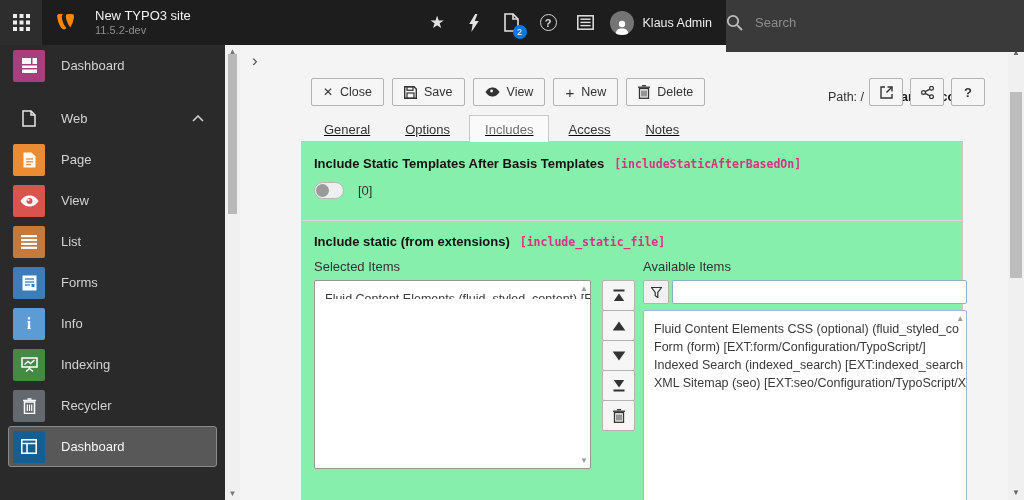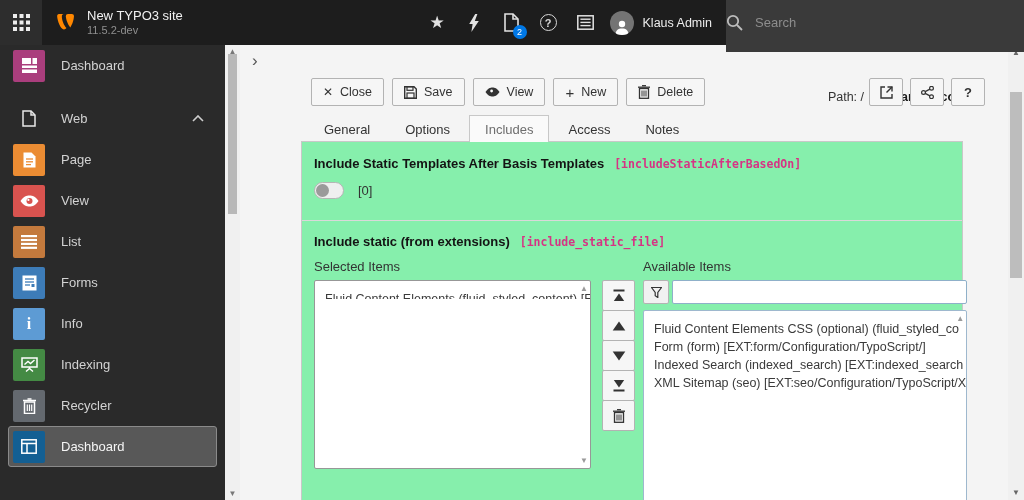--- a/index.html
+++ b/index.html
@@ -4,21 +4,21 @@
 <style>
   * { margin:0; padding:0; box-sizing:border-box; }
   html,body { width:1024px; height:500px; overflow:hidden; background:#f4f4f4;
     font-family:"Liberation Sans", sans-serif; }
 
   
   .topbar { position:absolute; left:0; top:0; width:1024px; height:45px; background:#1d1d1d;
     display:flex; align-items:center; color:#e8e8e8; z-index:50; }
   .modules-btn { width:42px; height:45px; background:#2d2d2d; display:flex; align-items:center;
     justify-content:center; cursor:pointer; }
-  .brand { display:flex; align-items:center; gap:10px; padding-left:12px; }
+  .brand { display:flex; align-items:center; gap:18px; padding-left:12px; }
   .brand-text { line-height:1.25; }
   .brand-title { font-size:13px; color:#f2f2f2; }
   .brand-version { font-size:11px; color:#8f8f8f; }
   .topbar-spacer { flex:1; }
   .top-icons { display:flex; align-items:center; }
   .top-icon { width:37px; height:45px; display:flex; align-items:center; justify-content:center;
     position:relative; cursor:pointer; }
   .badge { position:absolute; right:3px; bottom:6px; background:#0078e6; color:#fff; font-size:9px;
     min-width:14px; height:14px; border-radius:7px; display:flex; align-items:center;
     justify-content:center; padding:0 2px; }
@@ -67,21 +67,21 @@
   .tbtn { height:28px; background:#f6f6f6; border:1px solid #b3b3b3; border-radius:2px;
     display:inline-flex; align-items:center; gap:7px; padding:0 11px; font-size:12.5px; color:#333;
     margin-right:8px; cursor:pointer; }
   .tbtn .glyph { font-size:12px; color:#333; display:flex; align-items:center; }
   .btn-row .right { margin-left:auto; display:flex; }
   .sqbtn { width:34px; height:28px; background:#f6f6f6; border:1px solid #b3b3b3; border-radius:2px;
     display:inline-flex; align-items:center; justify-content:center; margin-left:7px; cursor:pointer;
     font-size:13px; font-weight:bold; color:#333; }
 
   
-  .tabs { position:absolute; left:61px; top:70px; display:flex; align-items:flex-end; height:27px; }
+  .tabs { position:absolute; left:61px; top:70px; display:flex; align-items:flex-end; height:27px;text-decoration:underline; }
   .tab { height:27px; display:flex; align-items:center; padding:0 15px; font-size:13px; color:#333;
     margin-right:3px; cursor:pointer; border:1px solid transparent; border-bottom:none; }
   .tab:first-child { margin-left:7px; }
   .tab.active { background:#fafafa; border-color:#c8c8c8; color:#6e6e6e; position:relative; z-index:3; }
 
   .panel { position:absolute; left:61px; top:96px; width:662px; height:359px; background:#86efac;
     border:1px solid #c8c8c8; border-bottom:none; z-index:2; }
   .section1 { padding:14px 12px 0 12px; height:78px; }
   .sec-head { font-size:13px; font-weight:bold; color:#141414; display:flex; align-items:center; }
   .code { font-family:"DejaVu Sans Mono", monospace; font-size:11.5px; font-weight:bold;

